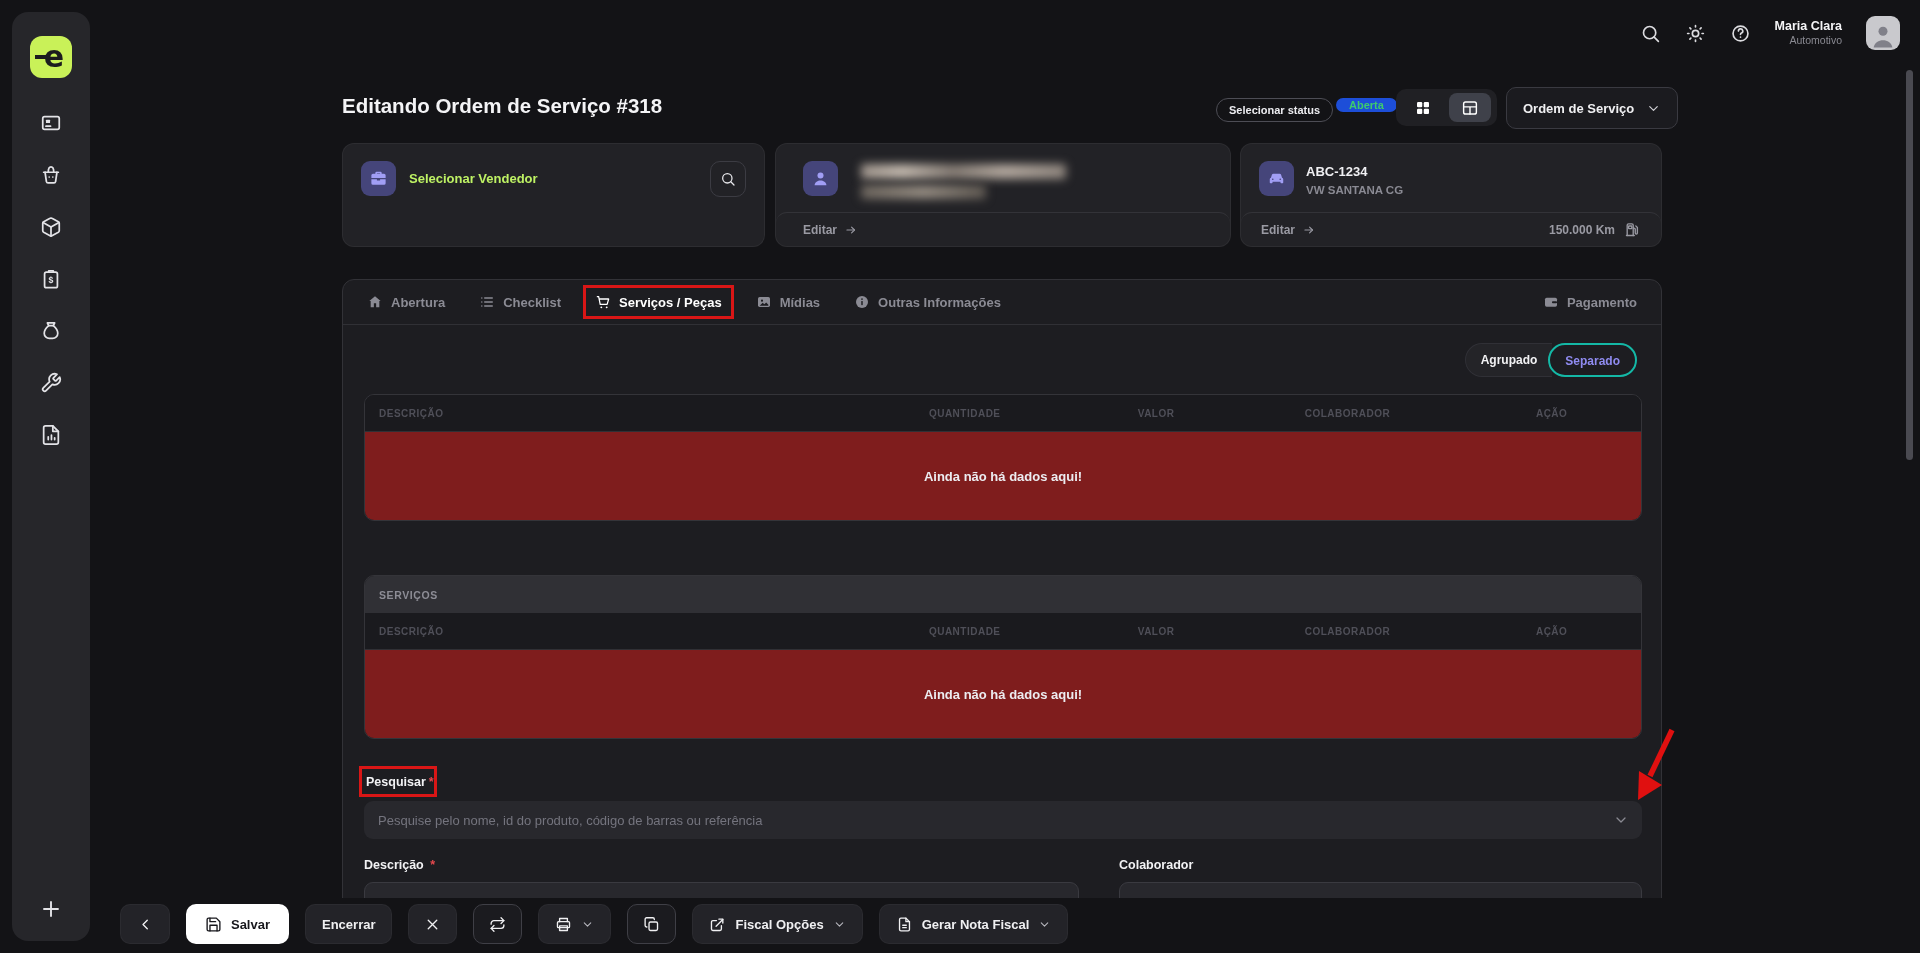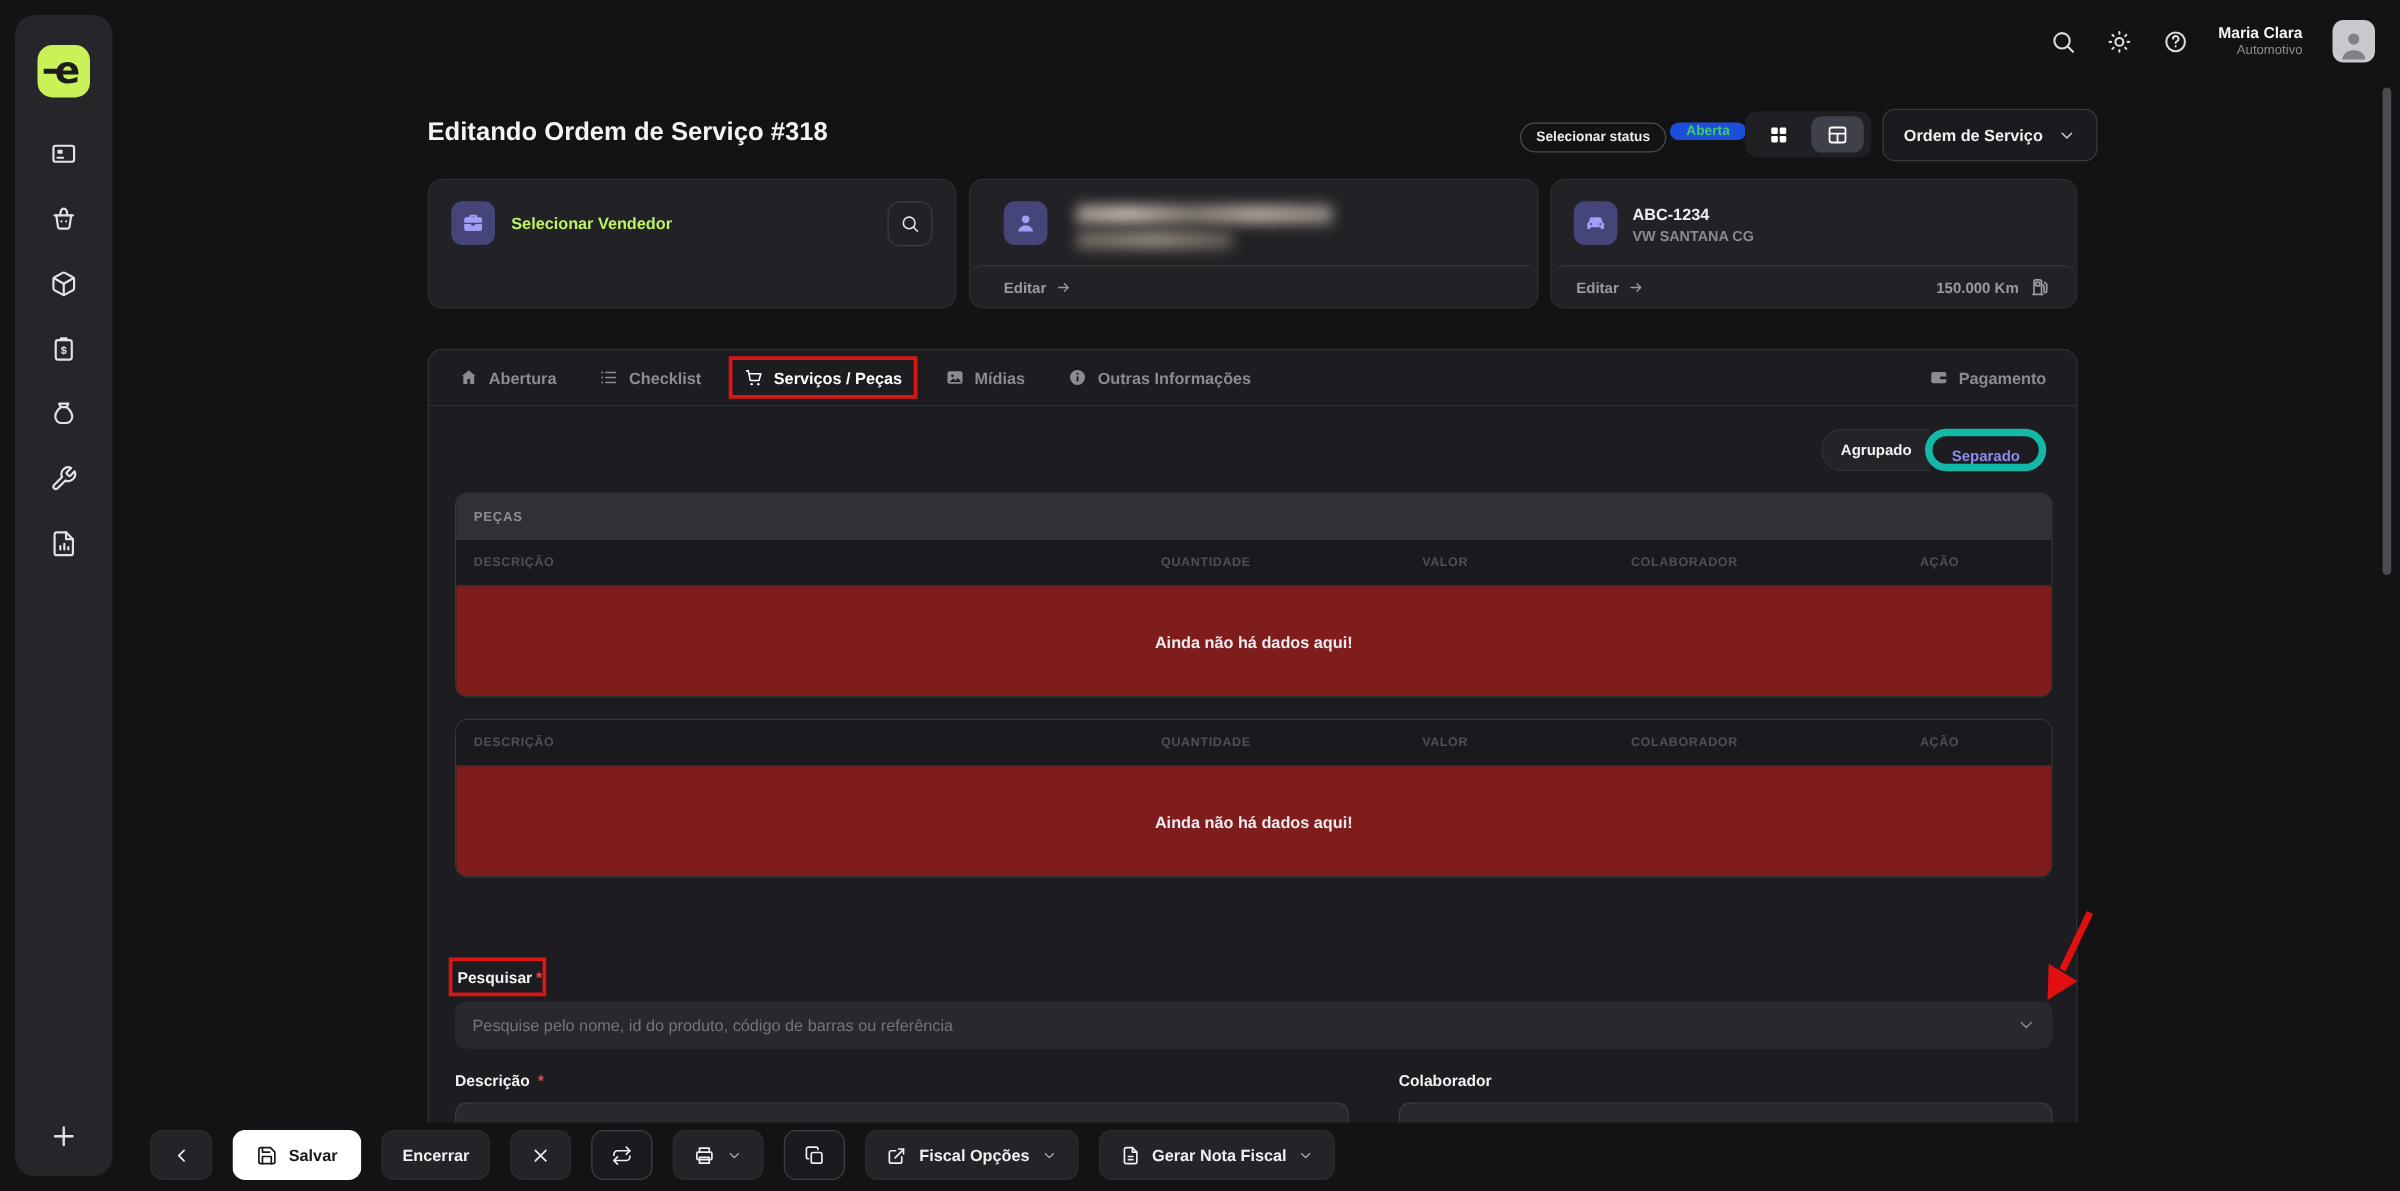--- a/index.html
+++ b/index.html
@@ -116,21 +116,21 @@
   .tabbar { height:45px; border-bottom:1px solid #303035; display:flex; align-items:center; padding:0 24px; gap:34px; }
   .tab { display:flex; align-items:center; gap:8px; color:#8b8b94; font-size:13px; font-weight:600; cursor:pointer; position:relative; }
   .tab svg { width:16px; height:16px; }
   .tab.active { color:#ffffff; }
   .tab-ann { position:absolute; left:-12px; right:-12px; top:-9px; bottom:-9px; border:3px solid #d91616; pointer-events:none; }
   .tab-payment { margin-left:auto; }
 
   .group-toggle { position:absolute; right:24px; top:63px; display:flex; }
   .opt { height:34px; line-height:32px; padding:0 15px; font-size:12px; font-weight:700; cursor:pointer; }
   .opt-a { background:#242428; color:#f2f2f4; border:1px solid #303036; border-right:none; border-radius:17px 0 0 17px; }
-  .opt-b { border:6px solid #14b8a6; color:#8f8bf0; border-radius:17px; margin-left:-4px; background:#1d1d21; }
+  .opt-b { border:2px solid #14b8a6; color:#8f8bf0; border-radius:17px; margin-left:-4px; background:#1d1d21; }
 
   .dtable { position:absolute; left:21px; width:1278px; border:1px solid #343439; border-radius:10px; overflow:hidden; }
   .dtable.t1 { top:114px; } .dtable.t2 { top:295px; }
   .t-title { height:37px; background:#303035; color:#8d8d96; font-size:10.5px; font-weight:700; letter-spacing:.6px;
     display:flex; align-items:center; padding:0 14px; }
   .t-cols { height:37px; background:#1a1a1e; border-bottom:1px solid #303035;
     display:grid; grid-template-columns:38% 18% 12% 18% 14%; align-items:center;
     color:#4f4f58; font-size:10px; font-weight:700; letter-spacing:.5px; }
   .t-cols span { text-align:center; }
   .t-cols span:first-child { text-align:left; padding-left:14px; }
@@ -421,32 +421,32 @@
       <span>Pagamento</span>
     </div>
   </div>
 
   <div class="group-toggle">
     <span class="opt opt-a">Agrupado</span>
     <span class="opt opt-b">Separado</span>
   </div>
 
   <div class="dtable t1">
-    <div class="t-title">PEÇAS</div>
     <div class="t-cols">
       <span>DESCRIÇÃO</span>
       <span>QUANTIDADE</span>
       <span>VALOR</span>
       <span>COLABORADOR</span>
       <span>AÇÃO</span>
     </div>
     <div class="t-body">Ainda não há dados aqui!</div>
   </div>
 
   <div class="dtable t2">
+    <div class="t-title">SERVIÇOS</div>
     <div class="t-cols">
       <span>DESCRIÇÃO</span>
       <span>QUANTIDADE</span>
       <span>VALOR</span>
       <span>COLABORADOR</span>
       <span>AÇÃO</span>
     </div>
     <div class="t-body">Ainda não há dados aqui!</div>
   </div>
 

